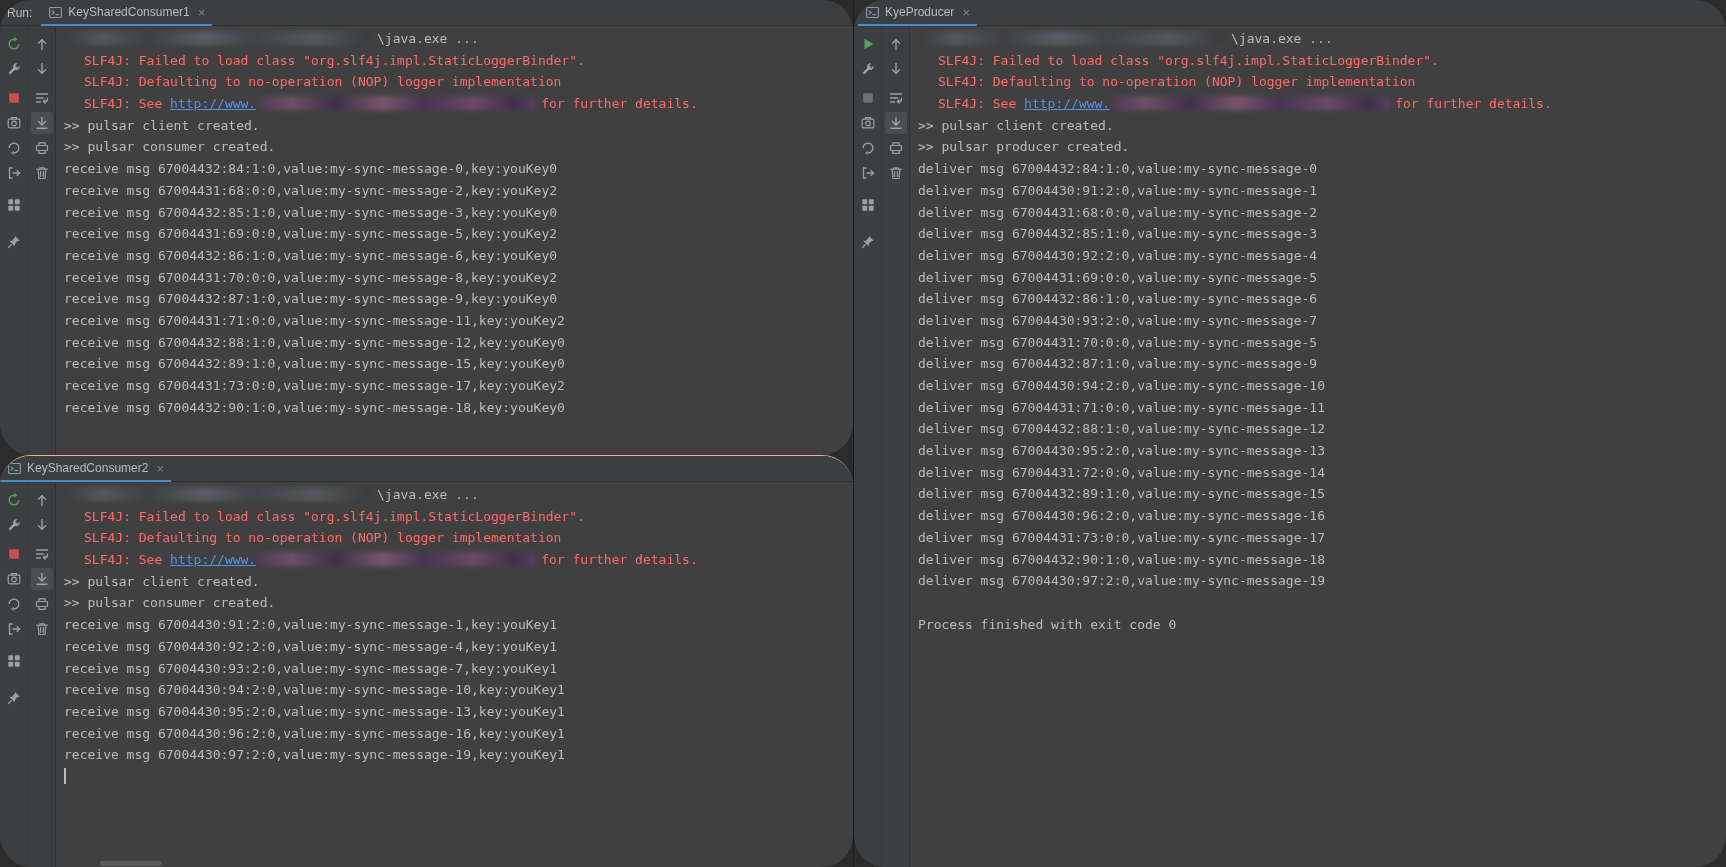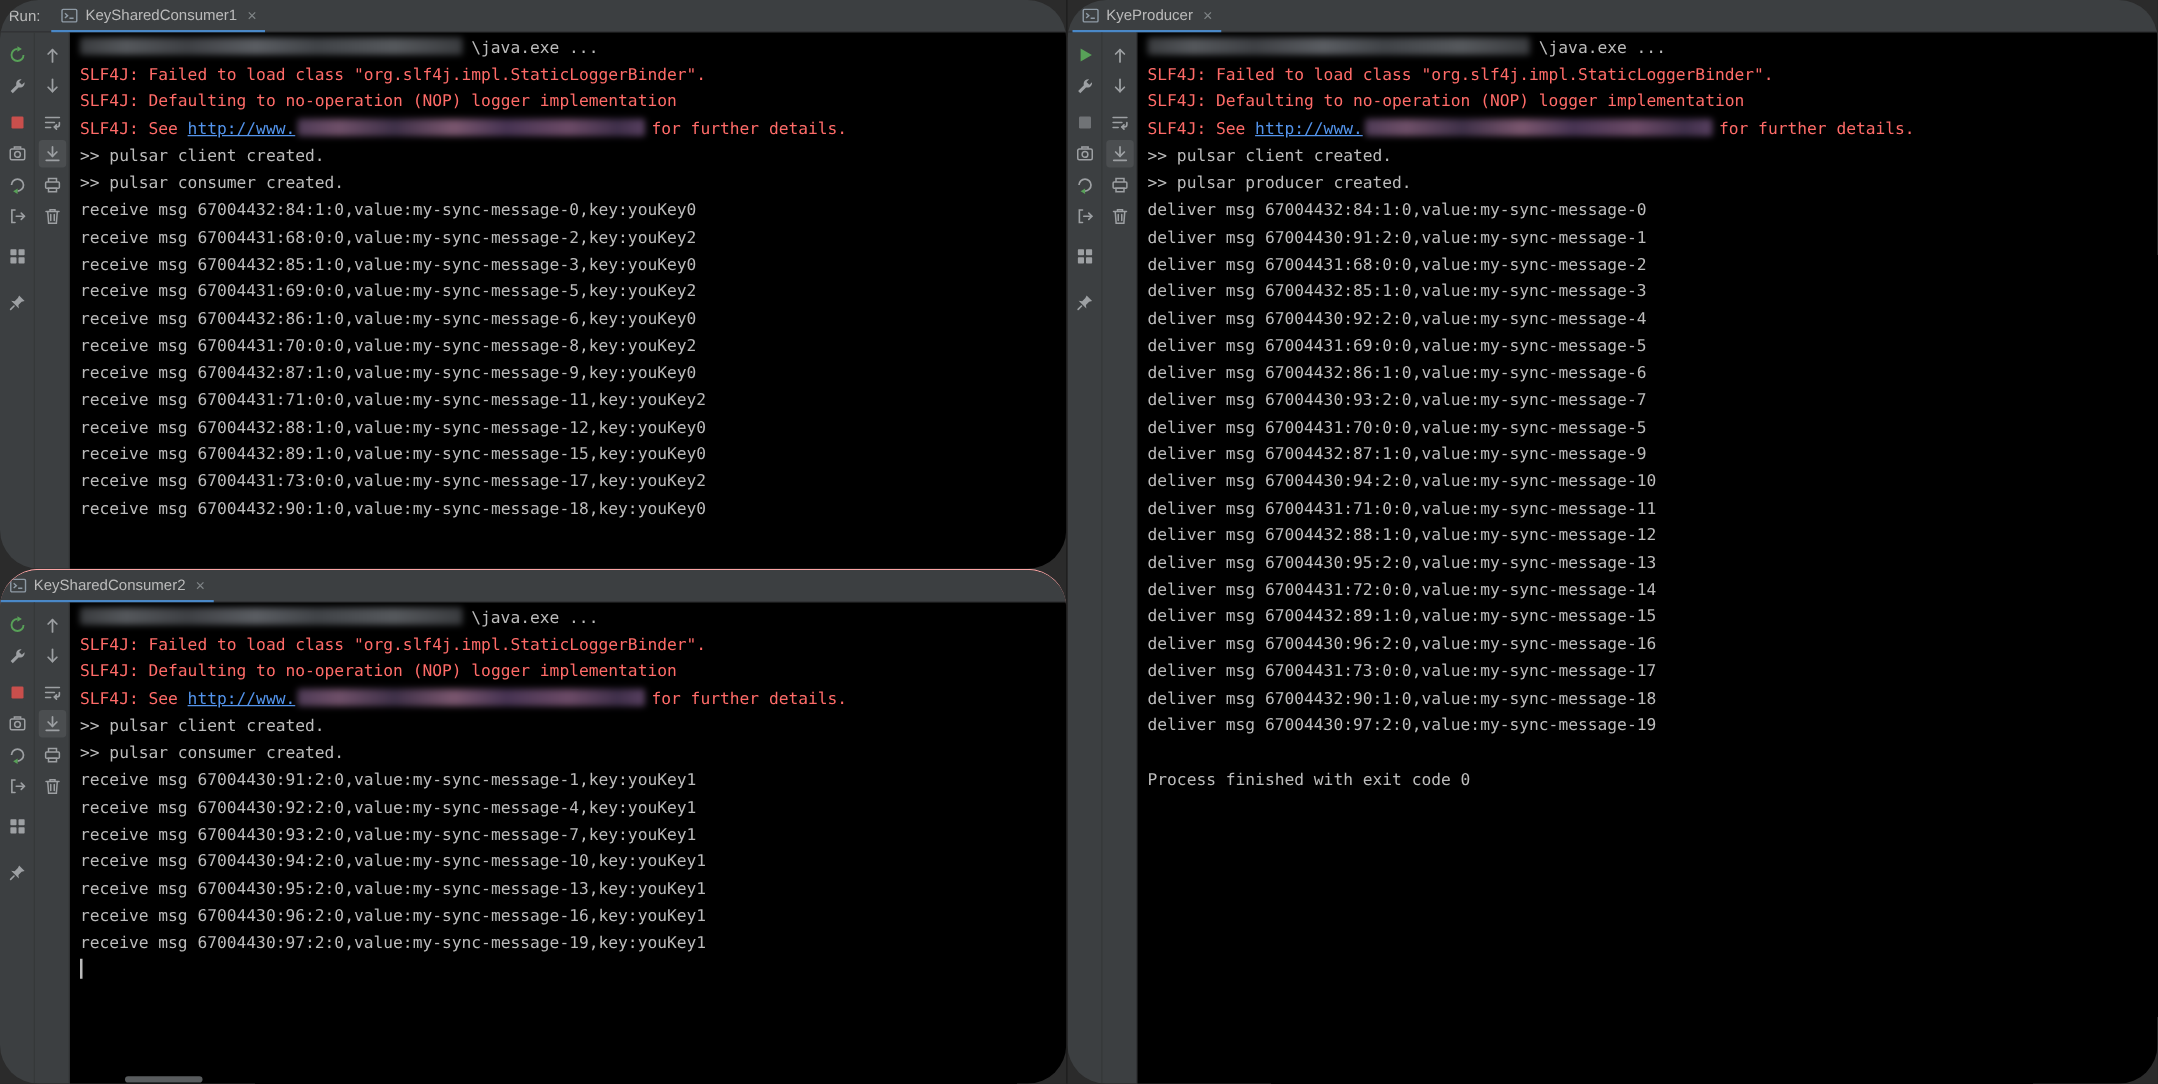--- a/index.html
+++ b/index.html
@@ -25,23 +25,23 @@
   .tcol{width:27px;display:flex;flex-direction:column;align-items:center;padding-top:4px;}
   .tcol.c1{border-right:1px solid #353839;}
   .ticon{width:22px;height:22px;flex:none;display:flex;align-items:center;justify-content:center;border-radius:3px;margin-top:3px;}
   .ticon svg{width:16px;height:16px;display:block;}
   .ticon.toggled{background:#4b4e50;}
   .tcol.c1 .ticon:nth-child(3){margin-top:7px;}
   .tcol.c1 .ticon:nth-child(7){margin-top:10px;}
   .tcol.c1 .ticon:nth-child(8){margin-top:15px;}
   .tcol.c2 .ticon:nth-child(3){margin-top:7px;}
 
-  .console{flex:1;min-width:0;background:#000000;padding:2px 0 0 8px;font-family:"DejaVu Sans Mono",monospace;font-size:13px;overflow:hidden;position:relative;}
+  .console{flex:1;min-width:0;background:#404040;padding:2px 0 0 8px;font-family:"DejaVu Sans Mono",monospace;font-size:13px;overflow:hidden;position:relative;}
   .cline{height:21.7px;line-height:21.7px;white-space:pre;color:#bcbcbc;}
-  .cline.err{color:#ff6b68;}
+  .cline.err{color:#ff6b68;margin-left:20px;}
   .lnk{color:#5394ec;text-decoration:underline;cursor:pointer;}
   .blur{display:inline-block;height:14px;vertical-align:-2px;border-radius:2px;filter:blur(2.6px);}
   .cmdblur{width:306px;margin-right:7px;
     background:linear-gradient(90deg,#393b3e,#54575b 12%,#3e4044 28%,#5a5d62 46%,#404347 62%,#55585c 82%,#393b3e);}
   .urlblur{width:278px;margin:0 5px 0 2px;
     background:linear-gradient(90deg,#4d3a55,#6e4f68 12%,#3e3048 28%,#7a566e 45%,#463352 60%,#6b4a66 78%,#3f2f4a 92%,#584060);}
   .caret{display:inline-block;width:2px;height:16px;background:#bbbbbb;vertical-align:-3px;}
   .hscroll{position:absolute;bottom:1px;left:44px;width:62px;height:5px;background:#595c5e;border-radius:3px;}
 </style>
 </head>

